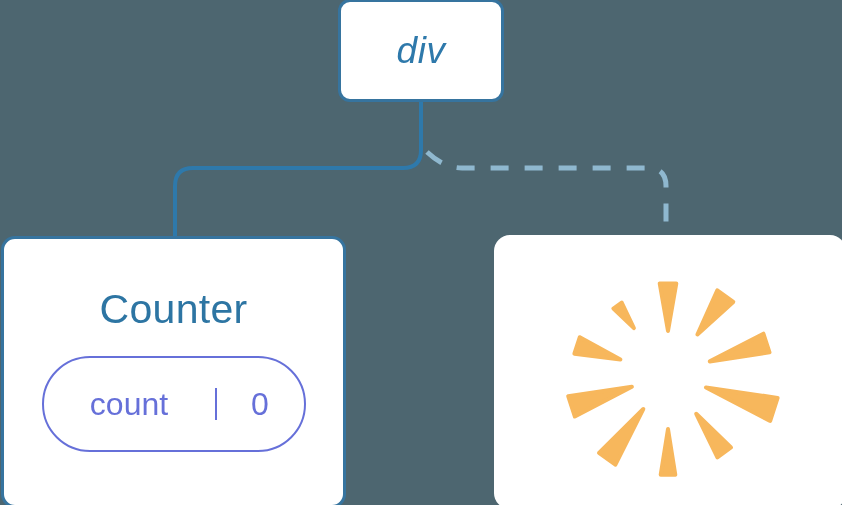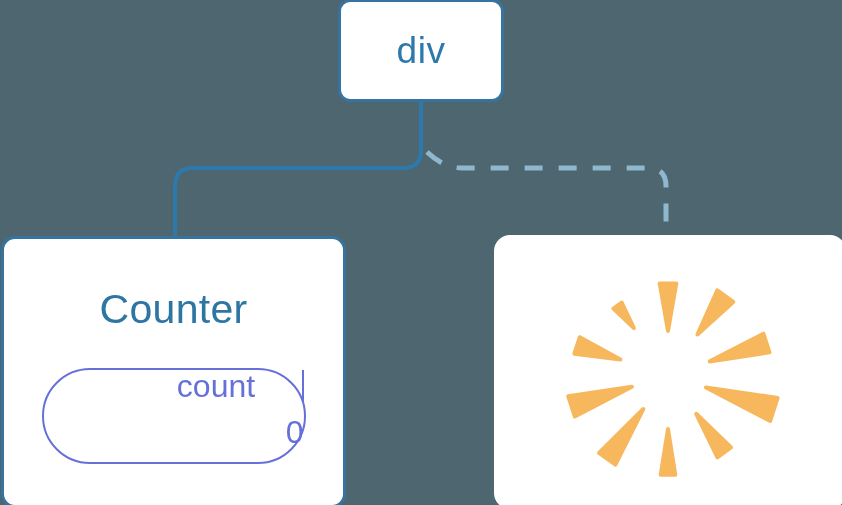--- a/index.html
+++ b/index.html
@@ -38,20 +38,21 @@
   }
   #node-div {
     left: 338px;
     top: -1px;
     width: 166px;
     height: 103px;
     border-radius: 12px;
     display: flex;
     align-items: center;
     justify-content: center;
+    font-style: italic;
   }
   #node-div .node-title {
     font-size: 37px;
     color: #2e79ab;
     letter-spacing: 0.5px;
     line-height: 1;
   }
 
   #node-counter {
     left: 1px;
@@ -67,29 +68,28 @@
     font-size: 41px;
     color: #2d75a3;
     margin-top: 50px;
     letter-spacing: 0.3px;
     line-height: 1;
   }
 
   
   .state-pill {
     position: relative;
-    margin-top: 38px;
+    margin-top: 26px;
     width: 264px;
     height: 96px;
     border: 2px solid #6670d9;
     border-radius: 48px;
     display: flex;
-    align-items: flex-end;
+    align-items: center;
     box-sizing: border-box;
-    flex-direction: column;
   }
   .pill-key, .pill-val {
     display: flex;
     align-items: center;
     justify-content: center;
     color: #6670d9;
     font-size: 32px;
     line-height: 1;
   }
   .pill-key {

